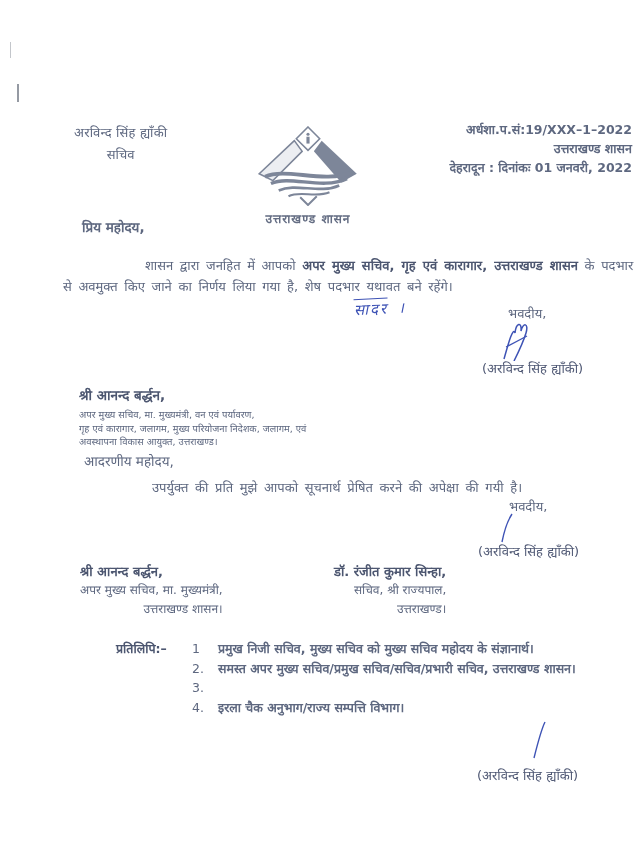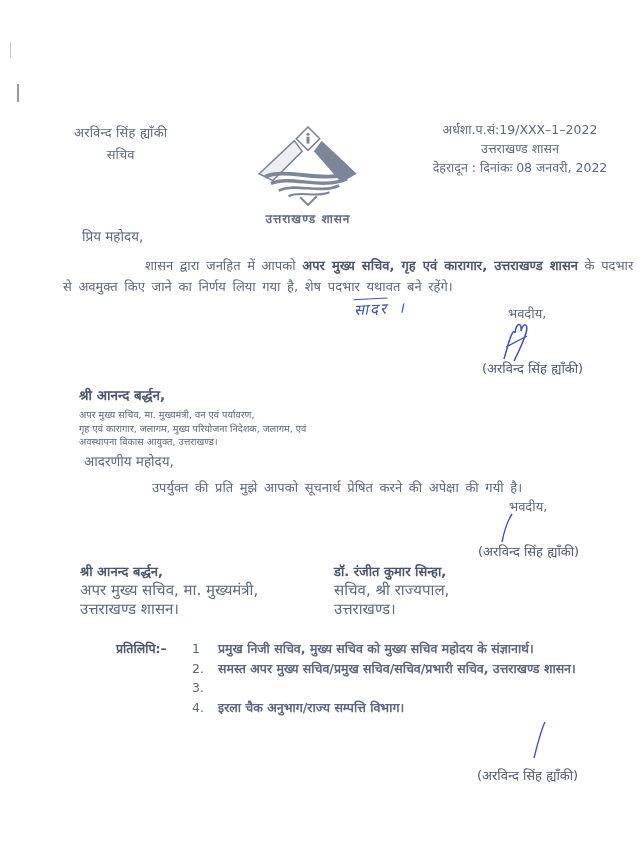--- a/index.html
+++ b/index.html
@@ -11,40 +11,40 @@
   }
   .abs { position:absolute; white-space:nowrap; }
   .artifact { position:absolute; background:#7b818c; }
 
   .sender-name { font-size:13px; letter-spacing:.2px; }
   .sender-title { text-align:center; font-size:13px; margin-top:4px; }
 
   .emblem-wrap { position:absolute; left:248px; top:126px; width:120px; text-align:center; }
   .emblem-caption { font-size:12px; font-weight:bold; color:#646d83; margin-top:4px; letter-spacing:1px; }
 
-  .ref-block { position:absolute; left:408px; top:120px; width:224px; text-align:center;
-               font-size:12.5px; line-height:19px; color:#5e6880; }
+  .ref-block { position:absolute; left:408px; top:120px; width:224px; text-align:right;
+               font-size:12.5px; line-height:19px; color:#5e6880;font-weight:bold; }
 
   .salutation { font-size:13.5px; }
   .bodyline { font-size:13px; word-spacing:2.5px; }
   .bold-seg { font-weight:bold; color:#4c5670; }
 
   .handwriting { color:#3e53b5; font-style:italic; }
   .saadar { font-size:15px; letter-spacing:2px; transform:rotate(-3deg); }
   .saadar .over { border-top:1.6px solid #3e53b5; padding-top:1px; }
   .saadar .danda { margin-left:10px; }
 
   .closing { font-size:13px; }
   .signatory { font-size:13px; color:#4f5874; }
 
   .addr-name { font-size:13.5px; font-weight:bold; color:#4c5670; }
   .addr-small { font-size:9.5px; line-height:13.5px; margin-top:4px; white-space:nowrap; }
 
   .col-name { font-size:13px; font-weight:bold; color:#4c5670; line-height:19px; }
-  .col-line { font-size:15px; line-height:19px; }
+  .col-line { font-size:12px; line-height:19px;text-align:right; }
 
   .copylist { position:absolute; left:116px; top:639px; width:482px; font-size:12.5px; line-height:19.5px; }
   .copyrow { display:flex; align-items:flex-start; }
   .copylabel { width:76px; font-weight:bold; color:#4c5670; flex:none; }
   .copynum { width:26px; flex:none; }
   .copytext { flex:1;font-weight:bold; }
 
   svg { display:block; }
 </style>
 </head>
@@ -72,24 +72,24 @@
       <path d="M26,66 C44,58 68,70 88,61" fill="none" stroke="#7d8699" stroke-width="2.8"></path>
       <path d="M36,72 C48,66 64,74 78,68" fill="none" stroke="#7d8699" stroke-width="2.2"></path>
       <path d="M48,73 L56,81 L65,72" fill="none" stroke="#7d8699" stroke-width="2"></path>
     </svg>
     <div class="emblem-caption">उत्तराखण्ड शासन</div>
   </div>
 
   <div class="ref-block">
     <div>अर्धशा.प.सं:19/XXX–1–2022</div>
     <div>उत्तराखण्ड शासन</div>
-    <div>देहरादून : दिनांकः 08 जनवरी, 2022</div>
+    <div>देहरादून : दिनांकः 01 जनवरी, 2022</div>
   </div>
 
-  <div class="abs salutation" style="left:82px;top:227px;">प्रिय महोदय,</div>
+  <div class="abs salutation" style="left:82px;top:218px;font-weight:bold;">प्रिय महोदय,</div>
 
   <div class="abs bodyline" style="left:145px;top:256px;">
     <span>शासन द्वारा जनहित में आपको </span><span class="bold-seg">अपर मुख्य सचिव, गृह एवं कारागार, उत्तराखण्ड शासन</span><span> के पदभार</span>
   </div>
   <div class="abs bodyline" style="left:63px;top:277px;">से अवमुक्त किए जाने का निर्णय लिया गया है, शेष पदभार यथावत बने रहेंगे।</div>
 
   <div class="abs handwriting saadar" style="left:354px;top:298px;">
     <span class="over">सादर</span><span class="danda">।</span>
   </div>
 

